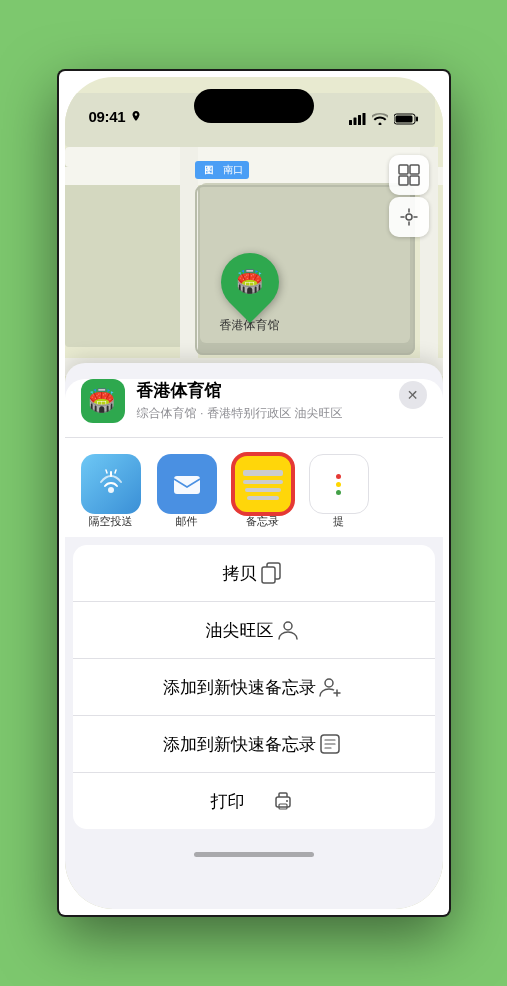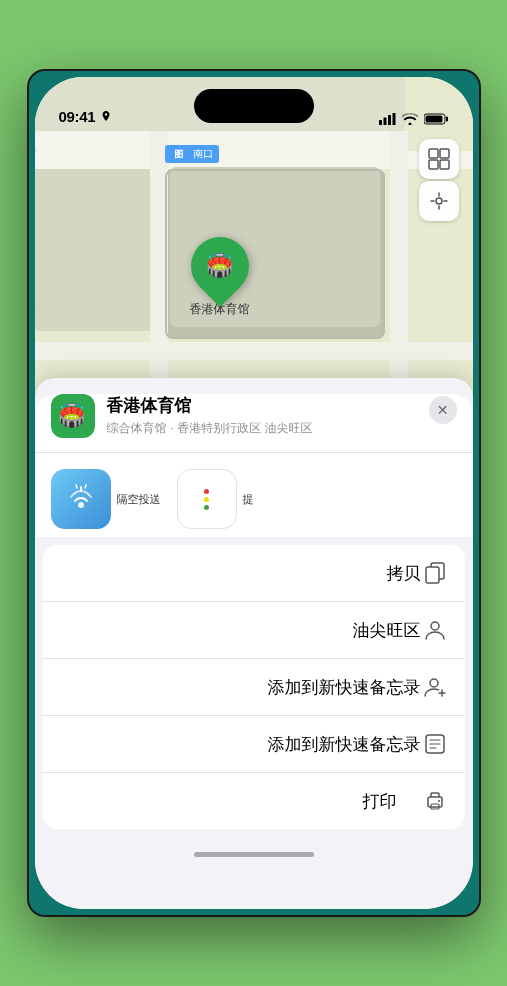--- a/index.html
+++ b/index.html
@@ -6,24 +6,24 @@
     body {
       width: 507px;
       height: 986px;
       background: #7dc86e;
       display: flex;
       align-items: center;
       justify-content: center;
       font-family: -apple-system, 'PingFang SC', 'Helvetica Neue', sans-serif;
     }
     .phone-frame {
-      width: 450px;
+      width: 390px;
       height: 844px;
-      background: #0f766e;
-      border-radius: 16px;
+      background: #ffffff;
+      border-radius: 6px;
       position: relative;
       box-shadow: 0 0 0 2px #1a1a1a, 0 20px 60px rgba(0,0,0,0.5);
       overflow: hidden;
     }
     .phone-screen {
       position: absolute;
       top: 6px; left: 6px; right: 6px; bottom: 6px;
       border-radius: 48px;
       overflow: hidden;
       background: #e8ead0;
@@ -61,21 +61,21 @@
       display: flex;
       align-items: center;
       gap: 6px;
     }
     .status-icons svg {
       fill: #000;
     }
     
     .map-area {
       position: absolute;
-      top: 0; left: 0; right: 0;
+      top: 16px; left: 0; right: 0;
       height: 460px;
       background: #e8ead0;
       overflow: hidden;
     }
     .map-bg {
       width: 100%;
       height: 100%;
       position: relative;
     }
     
@@ -214,23 +214,22 @@
     .share-row {
       display: flex;
       padding: 16px 16px 8px;
       gap: 16px;
       overflow-x: auto;
       background: white;
       border-top: 0.5px solid #e0e0e5;
     }
     .share-item {
       display: flex;
-      flex-direction: row;
-      align-items: center;
-      gap: 6px;
+      flex-direction: column;
+      align-items: center;
       min-width: 60px;
       justify-content: center;
     }
     .share-icon-wrap {
       width: 60px;
       height: 60px;
       border-radius: 14px;
       display: flex;
       align-items: center;
       justify-content: center;
@@ -259,21 +258,21 @@
     
     .action-list {
       background: white;
       margin-top: 8px;
       border-radius: 14px;
       margin: 8px 8px 0;
     }
     .action-item {
       display: flex;
       align-items: center;
-      justify-content: flex-end;
+      justify-content: center;
       padding: 14px 16px;
       border-bottom: 0.5px solid #e0e0e5;
     }
     .action-item:last-child {
       border-bottom: none;
       gap: 24px;
     }
     .action-label {
       font-size: 17px;
       color: #000;
@@ -423,21 +422,39 @@
               <path d="M6 14c2.7-3.5 6.7-6 10-6s7.3 2.5 10 6" stroke="white" stroke-width="2" stroke-linecap="round" fill="none" opacity="0.7"></path>
               <line x1="16" y1="8" x2="16" y2="4" stroke="white" stroke-width="2" stroke-linecap="round"></line>
               <line x1="12" y1="5" x2="11" y2="2" stroke="white" stroke-width="1.5" stroke-linecap="round"></line>
               <line x1="20" y1="5" x2="21" y2="2" stroke="white" stroke-width="1.5" stroke-linecap="round"></line>
             </svg>
           </div>
           <span class="share-label">隔空投送</span>
         </div>
 
 
-
+        <div class="share-item">
+          <div class="share-icon-wrap mail">
+            <svg width="34" height="34" viewBox="0 0 34 34" fill="none">
+              <rect x="4" y="9" width="26" height="18" rx="3" fill="white" opacity="0.95"></rect>
+              <path d="M4 12l13 8 13-8" stroke="#4a90e2" stroke-width="1.5" fill="none"></path>
+            </svg>
+          </div>
+          <span class="share-label">邮件</span>
+        </div>
+
+        <div class="share-item">
+          <div class="share-icon-wrap notes" style="flex-direction:column;padding:8px 8px 6px;">
+            <div style="width:100%;height:6px;background:#ccc;border-radius:2px;margin-bottom:4px;"></div>
+            <div style="width:100%;height:4px;background:#ccc;border-radius:2px;margin-bottom:4px;"></div>
+            <div style="width:90%;height:4px;background:#ccc;border-radius:2px;margin-bottom:4px;"></div>
+            <div style="width:80%;height:4px;background:#ccc;border-radius:2px;"></div>
+          </div>
+          <span class="share-label">备忘录</span>
+        </div>
 
         <div class="share-item">
           <div class="share-icon-wrap more" style="border:1px solid #e0e0e5;border-radius:14px;">
             <div class="more-dots">
               <div class="dot" style="background:#e53935;"></div>
               <div class="dot" style="background:#ffd600;"></div>
               <div class="dot" style="background:#43a047;"></div>
             </div>
           </div>
           <span class="share-label">提</span>

